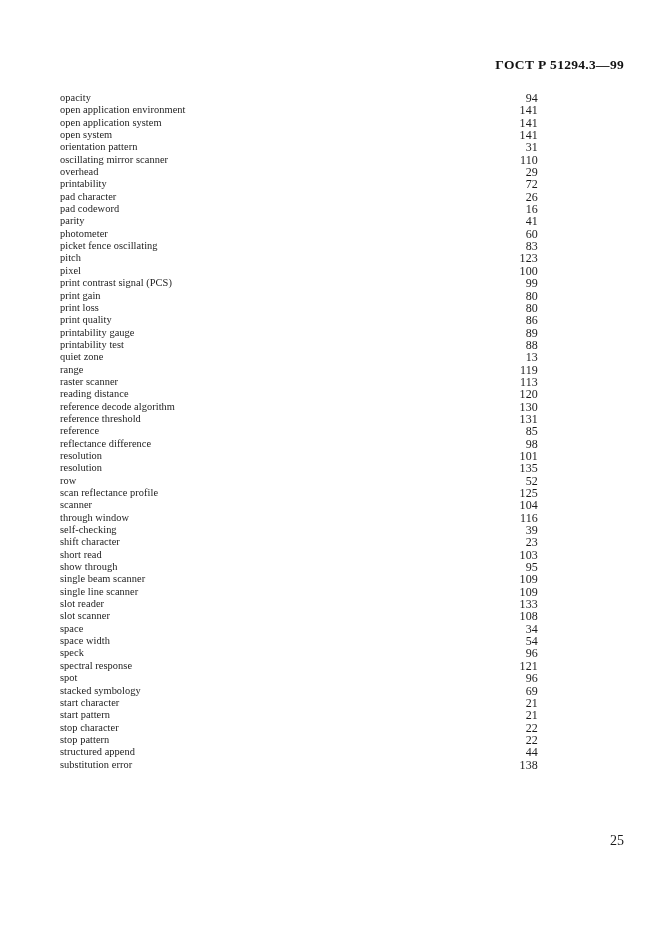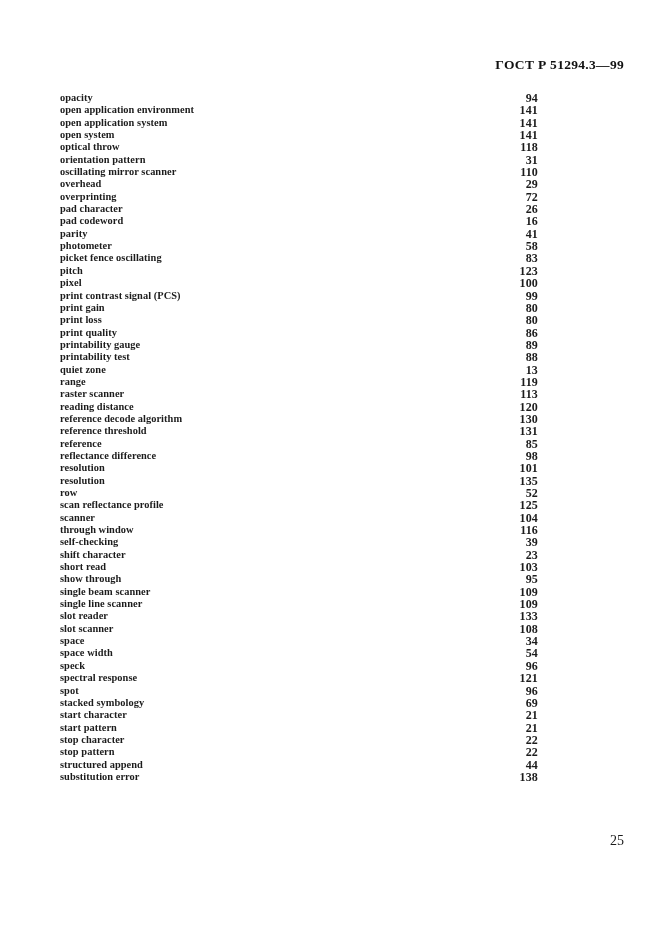--- a/index.html
+++ b/index.html
@@ -36,21 +36,20 @@
     left: 60px;
     width: 478px;
   }
   .index-row {
     display: flex;
     align-items: center;
     height: 12.35px;
     line-height: 12.35px;
     font-size: 10.4px;
     color: #1c1c1c;
-    font-weight: bold;
   }
   .term {
     flex: 1 1 auto;
     white-space: nowrap;
     letter-spacing: 0.05px;
   }
   .pagenum {
     flex: 0 0 auto;
     text-align: right;
     white-space: nowrap;
@@ -83,54 +82,50 @@
       </div>
       <div class="index-row">
         <span class="term">open application system</span>
         <span class="pagenum">141</span>
       </div>
       <div class="index-row">
         <span class="term">open system</span>
         <span class="pagenum">141</span>
       </div>
       <div class="index-row">
-        <span class="term">optical throw</span>
-        <span class="pagenum">118</span>
-      </div>
-      <div class="index-row">
         <span class="term">orientation pattern</span>
         <span class="pagenum">31</span>
       </div>
       <div class="index-row">
         <span class="term">oscillating mirror scanner</span>
         <span class="pagenum">110</span>
       </div>
       <div class="index-row">
         <span class="term">overhead</span>
         <span class="pagenum">29</span>
       </div>
       <div class="index-row">
-        <span class="term">overprinting</span>
+        <span class="term">printability</span>
         <span class="pagenum">72</span>
       </div>
       <div class="index-row">
         <span class="term">pad character</span>
         <span class="pagenum">26</span>
       </div>
       <div class="index-row">
         <span class="term">pad codeword</span>
         <span class="pagenum">16</span>
       </div>
       <div class="index-row">
         <span class="term">parity</span>
         <span class="pagenum">41</span>
       </div>
       <div class="index-row">
         <span class="term">photometer</span>
-        <span class="pagenum">58</span>
+        <span class="pagenum">60</span>
       </div>
       <div class="index-row">
         <span class="term">picket fence oscillating</span>
         <span class="pagenum">83</span>
       </div>
       <div class="index-row">
         <span class="term">pitch</span>
         <span class="pagenum">123</span>
       </div>
       <div class="index-row">

